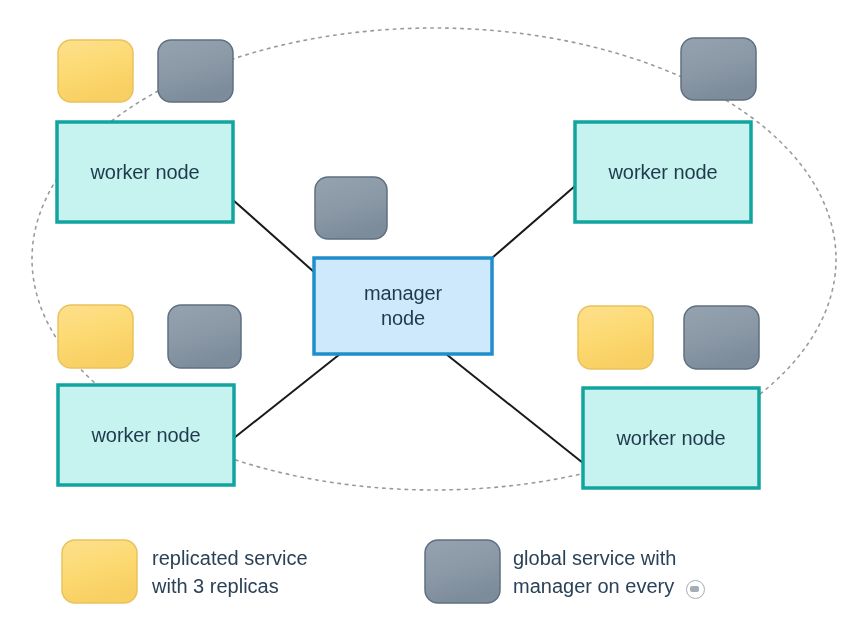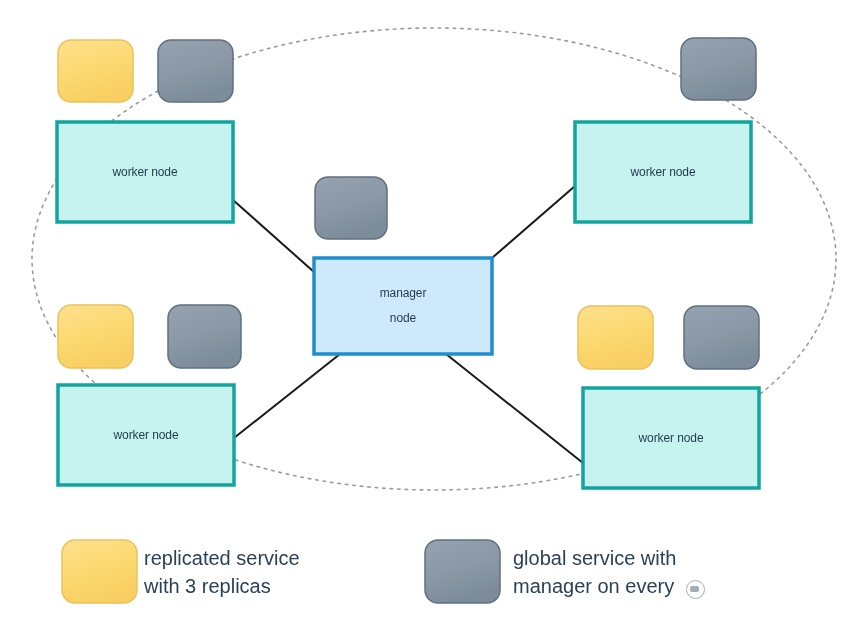--- a/index.html
+++ b/index.html
@@ -27,21 +27,21 @@
 
   
   .node-label {
     position: absolute;
     display: flex;
     align-items: center;
     justify-content: center;
     text-align: center;
     color: #1f3a4d;
     font-family: "Liberation Sans", sans-serif;
-    font-size: 12px;
+    font-size: 20px;
     line-height: 25px;
     letter-spacing: -0.1px;
     pointer-events: none;
     white-space: pre-line;
   }
   .network-label {
     position: absolute;
     left: 352px;
     top: 60px;
     width: 160px;
@@ -51,21 +51,21 @@
     font-family: "Liberation Sans", sans-serif;
   }
   .legend-text {
     position: absolute;
     color: #2b4256;
     font-size: 20px;
     line-height: 28px;
     font-family: "Liberation Sans", sans-serif;
     white-space: pre-line;
   }
-  #legend-replicated-text { left: 144px; top: 544px; width: 260px; }
+  #legend-replicated-text { left: 152px; top: 544px; width: 260px; }
   #legend-global-text     { left: 513px; top: 544px; width: 300px; }
 
   
   #watermark {
     position: absolute;
     left: 686px;
     top: 580px;
     display: flex;
     align-items: center;
     gap: 4px;

